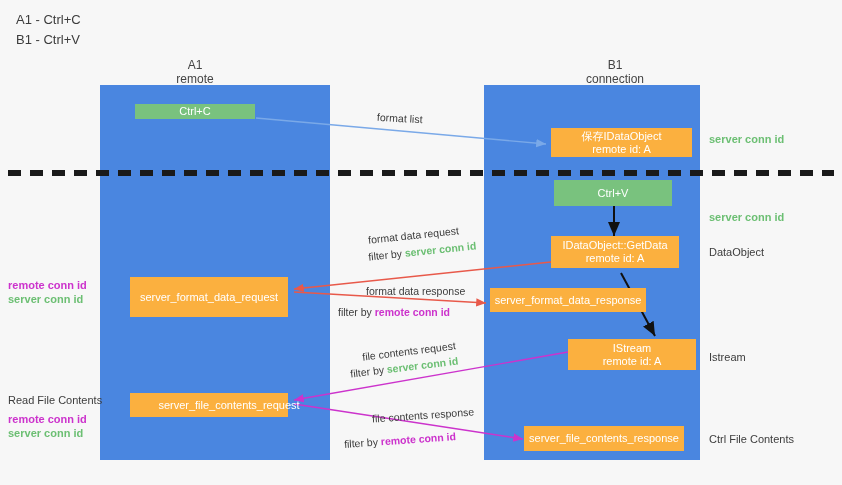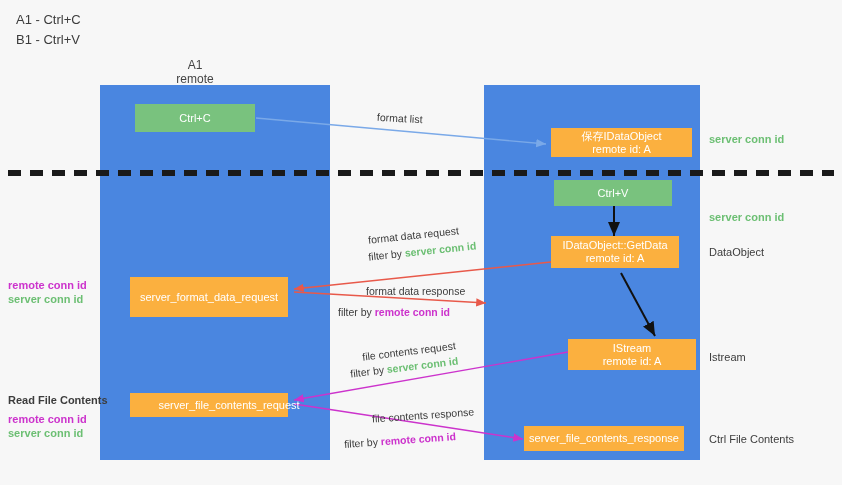--- a/index.html
+++ b/index.html
@@ -59,20 +59,22 @@
 </head>
 <body>
 
 <div id="stage">
 
   <div class="title">A1 - Ctrl+C
 B1 - Ctrl+V</div>
 
   <div class="col-head" style="left:120px;top:58px;width:150px;">A1
 remote</div>
+  <div class="col-head" style="left:540px;top:58px;width:150px;">B1
+connection</div>
 
   <div class="lane" style="left:100px;top:85px;width:230px;height:375px;"></div>
   <div class="lane" style="left:484px;top:85px;width:216px;height:375px;"></div>
 
   <svg class="overlay">
     <defs>
       <marker id="ah-blue" markerWidth="8" markerHeight="8" refX="7" refY="3" orient="auto">
         <path d="M0,0 L7,3 L0,6 z" fill="#7aa9e8"></path>
       </marker>
       <marker id="ah-red" markerWidth="8" markerHeight="8" refX="7" refY="3" orient="auto">
@@ -96,50 +98,51 @@
 
     <line x1="551" y1="262" x2="294" y2="289" stroke="#e8594a" stroke-width="1.4" marker-end="url(#ah-red)"></line>
 
     <line x1="294" y1="292" x2="486" y2="303" stroke="#e8594a" stroke-width="1.4" marker-end="url(#ah-red)"></line>
 
     <line x1="568" y1="352" x2="294" y2="400" stroke="#cc33cc" stroke-width="1.4" marker-end="url(#ah-mag)"></line>
 
     <line x1="294" y1="404" x2="523" y2="439" stroke="#cc33cc" stroke-width="1.4" marker-end="url(#ah-mag)"></line>
   </svg>
 
-  <div class="box green" style="left:135px;top:104px;width:120px;height:28px;">Ctrl+C</div>
+  <div class="box green" style="left:135px;top:104px;width:120px;height:15px;">Ctrl+C</div>
 
   <div class="box orange" style="left:551px;top:128px;width:141px;height:29px;">保存IDataObject
 remote id: A</div>
 
   <div class="box green" style="left:554px;top:180px;width:118px;height:26px;">Ctrl+V</div>
 
   <div class="box orange" style="left:551px;top:236px;width:128px;height:32px;">IDataObject::GetData
 remote id: A</div>
 
   <div class="box orange" style="left:130px;top:277px;width:158px;height:40px;">server_format_data_request</div>
 
+  <div class="box orange" style="left:490px;top:288px;width:156px;height:24px;">server_format_data_response</div>
 
   <div class="box orange" style="left:568px;top:339px;width:128px;height:31px;">IStream
 remote id: A</div>
 
   <div class="box orange" style="left:130px;top:393px;width:158px;height:24px;padding-left:40px;">server_file_contents_request</div>
 
   <div class="box orange" style="left:524px;top:426px;width:160px;height:25px;">server_file_contents_response</div>
 
   <div class="side green" style="left:709px;top:132px;">server conn id</div>
   <div class="side green" style="left:709px;top:210px;">server conn id</div>
   <div class="side plain" style="left:709px;top:245px;">DataObject</div>
   <div class="side plain" style="left:709px;top:350px;">Istream</div>
   <div class="side plain" style="left:709px;top:432px;">Ctrl File Contents</div>
 
   <div class="side magenta" style="left:8px;top:278px;">remote conn id</div>
   <div class="side green" style="left:8px;top:292px;">server conn id</div>
 
-  <div class="side plain" style="left:8px;top:393px;font-weight:bold;">Read File Contents</div>
+  <div class="side plain" style="left:8px;top:393px;">Read File Contents</div>
   <div class="side magenta" style="left:8px;top:412px;">remote conn id</div>
   <div class="side green" style="left:8px;top:426px;">server conn id</div>
 
   <div class="cap" style="left:377px;top:112px;transform:rotate(3deg);">format list</div>
 
   <div class="cap" style="left:368px;top:229px;transform:rotate(-6deg);">format data request</div>
   <div class="cap" style="left:368px;top:245px;transform:rotate(-6deg);"><span>filter by </span><span class="g">server conn id</span></div>
 
   <div class="cap" style="left:366px;top:285px;">format data response</div>
   <div class="cap" style="left:338px;top:306px;"><span>filter by </span><span class="m">remote conn id</span></div>

